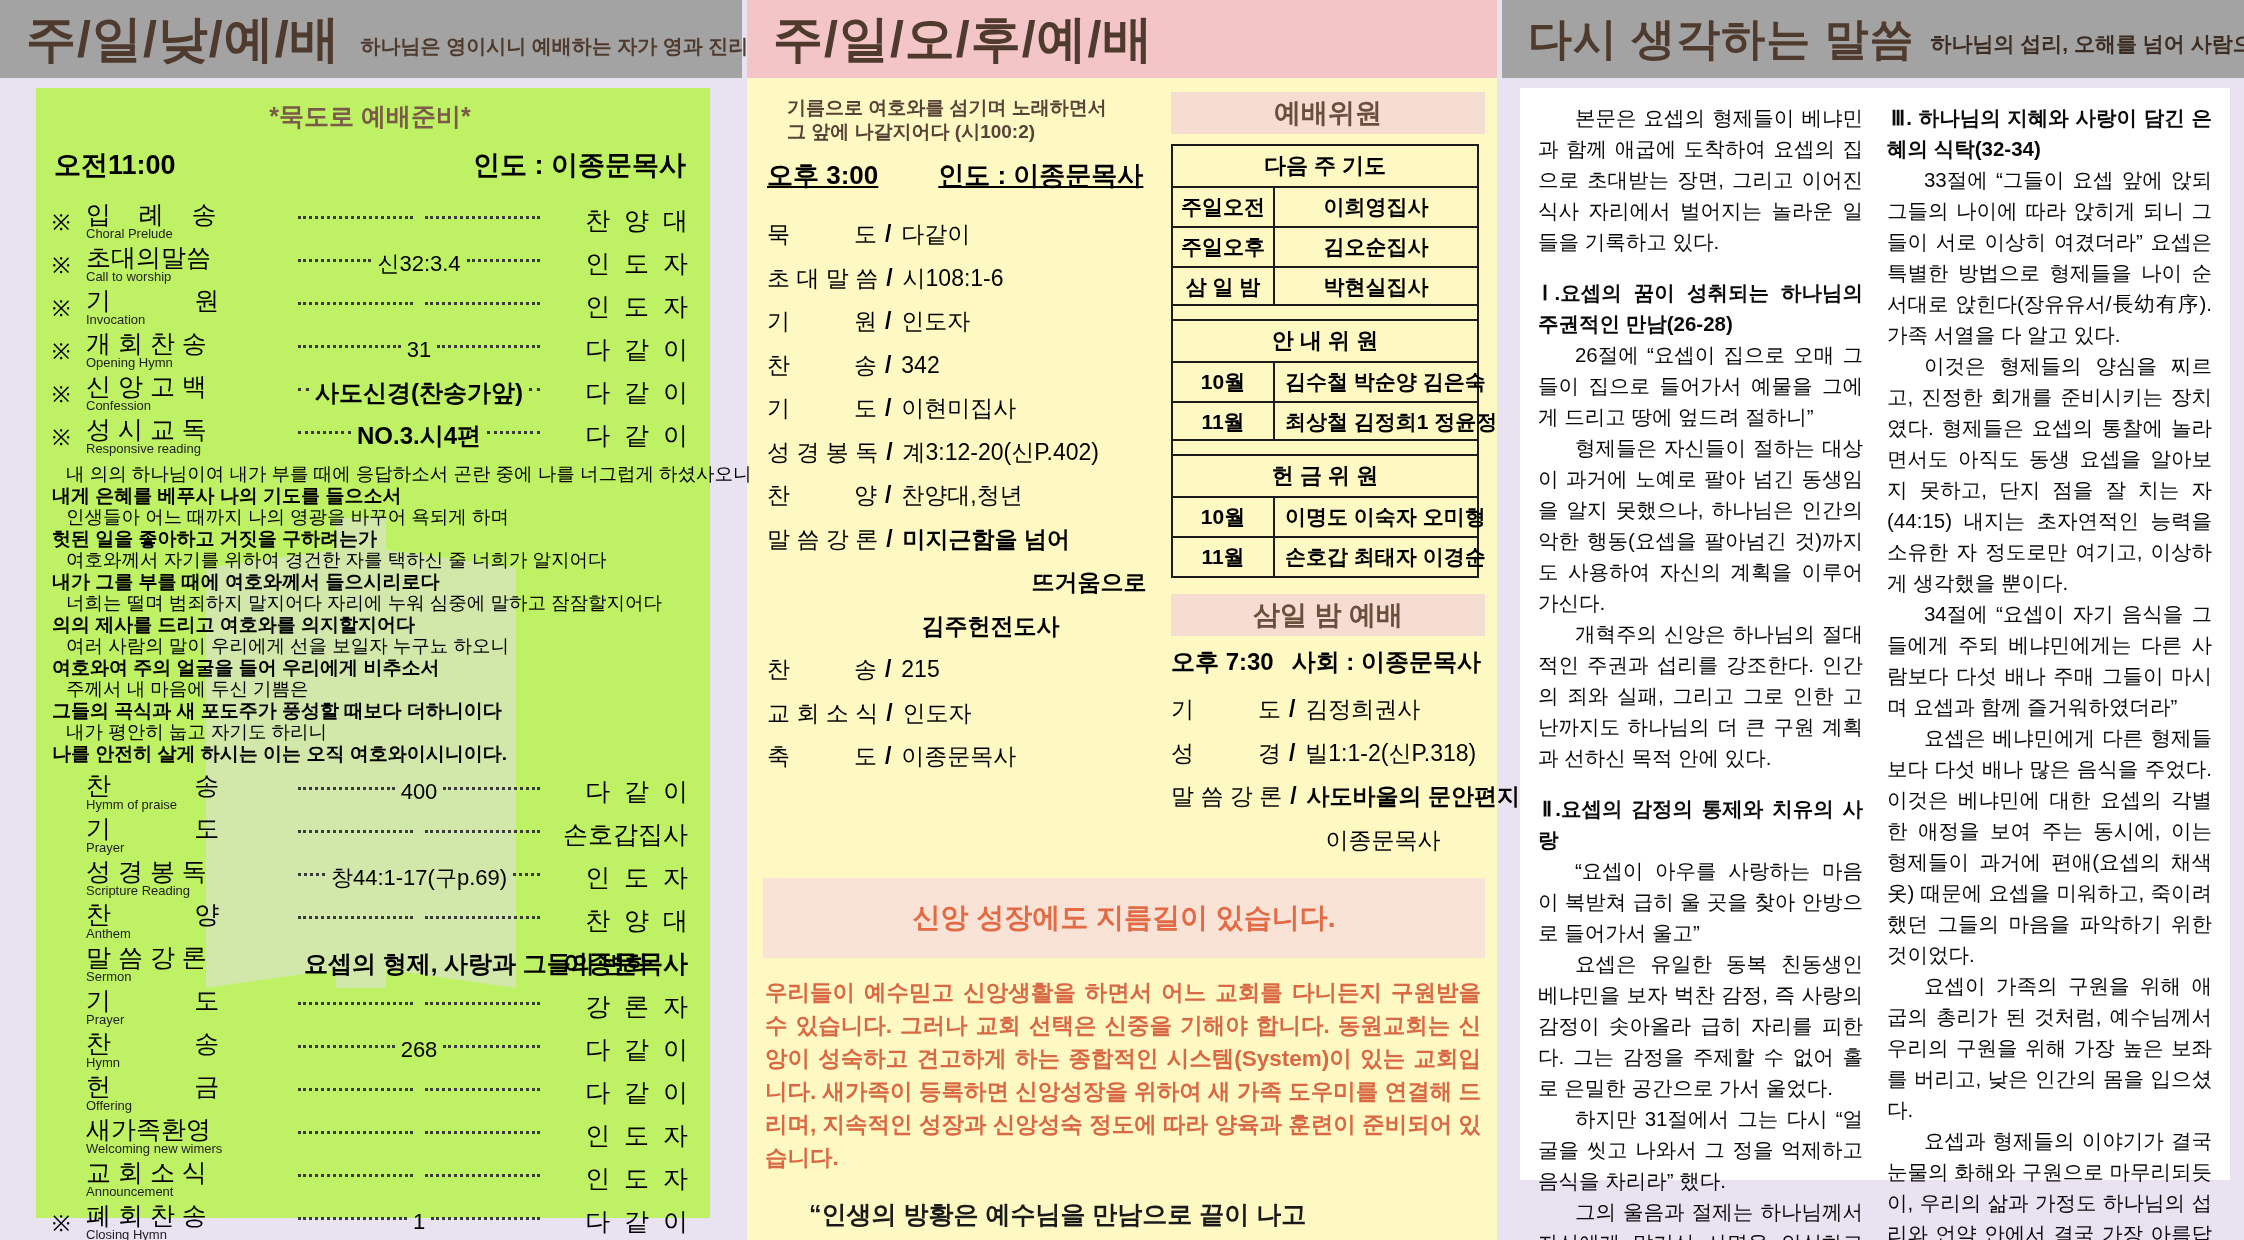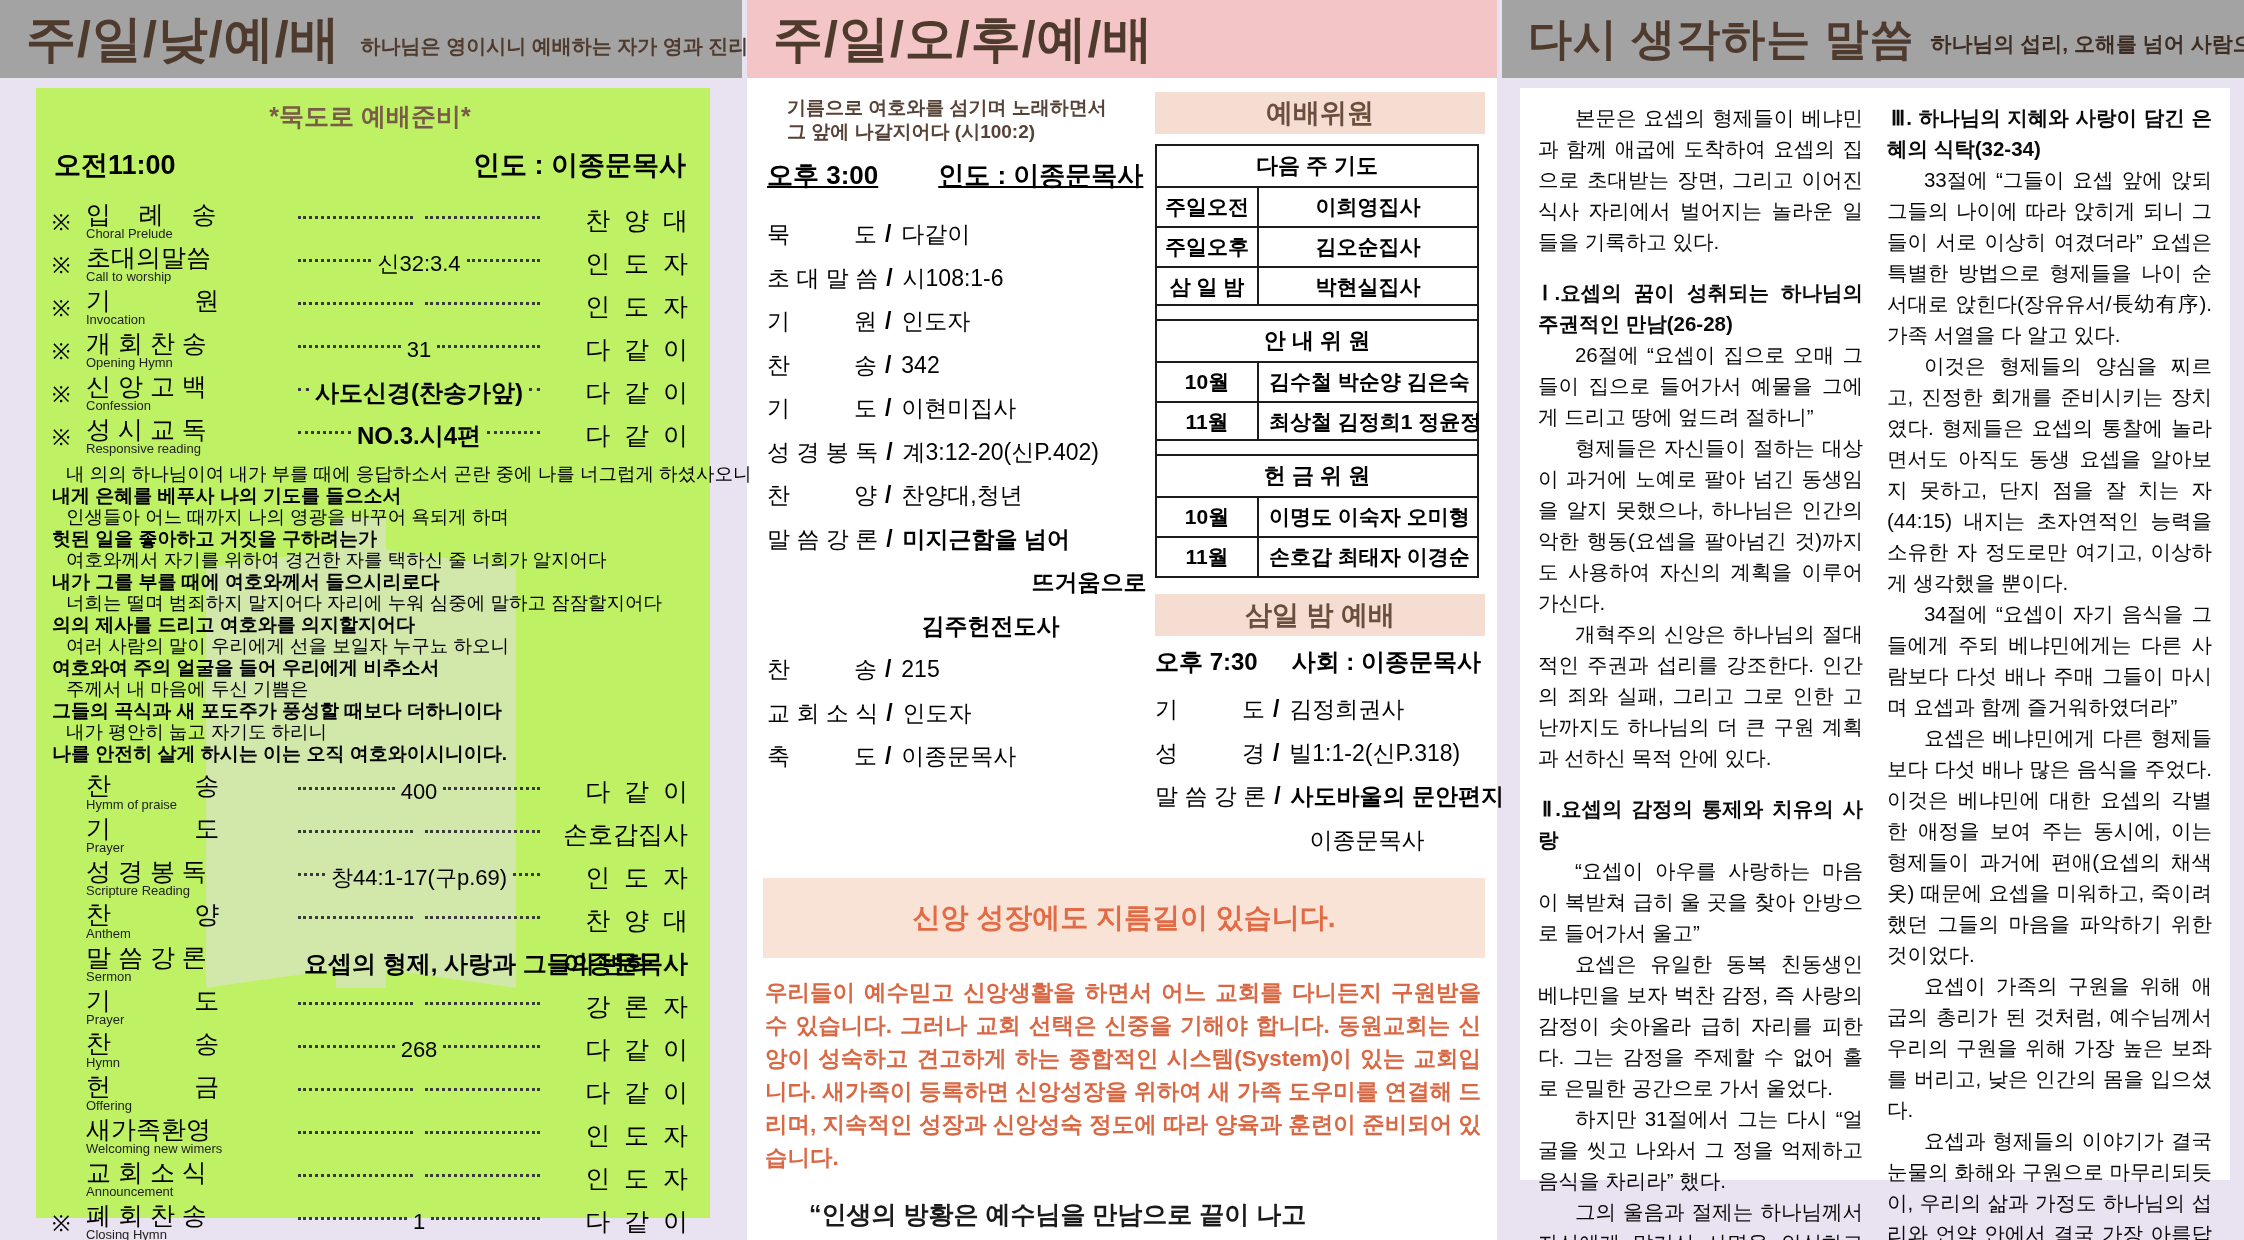--- a/index.html
+++ b/index.html
@@ -1,20 +1,20 @@
 <!DOCTYPE html>
 <html><head>
 <meta charset="utf-8">
 <style>
   html,body{margin:0;padding:0;}
   body{width:2244px;height:1240px;background:#e9e2f0;font-family:"Liberation Sans",sans-serif;overflow:hidden;}
   .sheet{display:flex;width:2244px;height:1240px;}
   .panel{position:relative;height:1240px;}
   .panel-left{width:742px;}
-  .panel-mid{width:750px;margin-left:5px;background:#ffffff;}
+  .panel-mid{width:750px;margin-left:5px;background:#fef9c3;}
   .panel-right{width:742px;margin-left:5px;}
   
   .band{height:78px;display:flex;align-items:center;padding:0 16px 0 26px;box-sizing:border-box;}
   .band-purple{background:#a3a3a3;}
   .band-pink{background:#f4c5c6;}
   .band-title{font-size:50px;font-weight:bold;color:#4f3a2e;letter-spacing:1px;white-space:nowrap;}
   .band-verse{font-size:20px;font-weight:bold;color:#4f3a2e;margin-left:20px;margin-top:14px;white-space:nowrap;}
   .band-verse-right{font-size:21px;font-weight:bold;color:#3d2c22;margin-left:16px;margin-top:10px;white-space:nowrap;}
   
   .whitebox{position:absolute;left:36px;right:32px;top:88px;bottom:22px;background:#bef264;padding:6px 22px 10px 16px;box-sizing:border-box;}
@@ -37,21 +37,21 @@
   .o-center{font-size:22px;color:#000;padding:0 6px;white-space:nowrap;}
   .o-center.bold{font-weight:bold;font-size:24px;}
   .o-right{width:148px;flex:none;text-align:right;font-size:25px;color:#000;white-space:pre;}
   .o-right.bold{font-weight:bold;}
   
   .psalm{margin:6px 0 6px 0;}
   .psalm-line{font-size:18.5px;line-height:21.5px;color:#000;padding-left:14px;white-space:nowrap;}
   .psalm-line.bold{font-weight:bold;padding-left:0;font-size:19px;}
   
   .mid-sub{padding:10px 0 0 20px;font-size:19px;font-weight:bold;color:#574237;line-height:24px;}
-  .mid-main{display:flex;padding:8px 12px 0 20px;box-sizing:border-box;}
+  .mid-main{display:flex;padding:8px 12px 0 20px;box-sizing:border-box;gap:16px;}
   .mid-left{width:388px;flex:none;}
   .mid-right{flex:1;min-width:0;}
   .mid-time{display:flex;font-size:26px;font-weight:bold;color:#000;margin:14px 0 26px 0;text-decoration:underline;}
   .mid-time .t2{margin-left:60px;}
   .mid-row{display:flex;align-items:baseline;font-size:23px;color:#000;margin-bottom:12.5px;}
   .mid-label{white-space:pre;flex:none;}
   .mid-slash{margin:0 10px 0 8px;font-weight:bold;}
   .mid-value{white-space:nowrap;}
   .mid-row.bold .mid-value{font-weight:bold;}
   .mid-row.noslash .mid-slash{visibility:hidden;}

